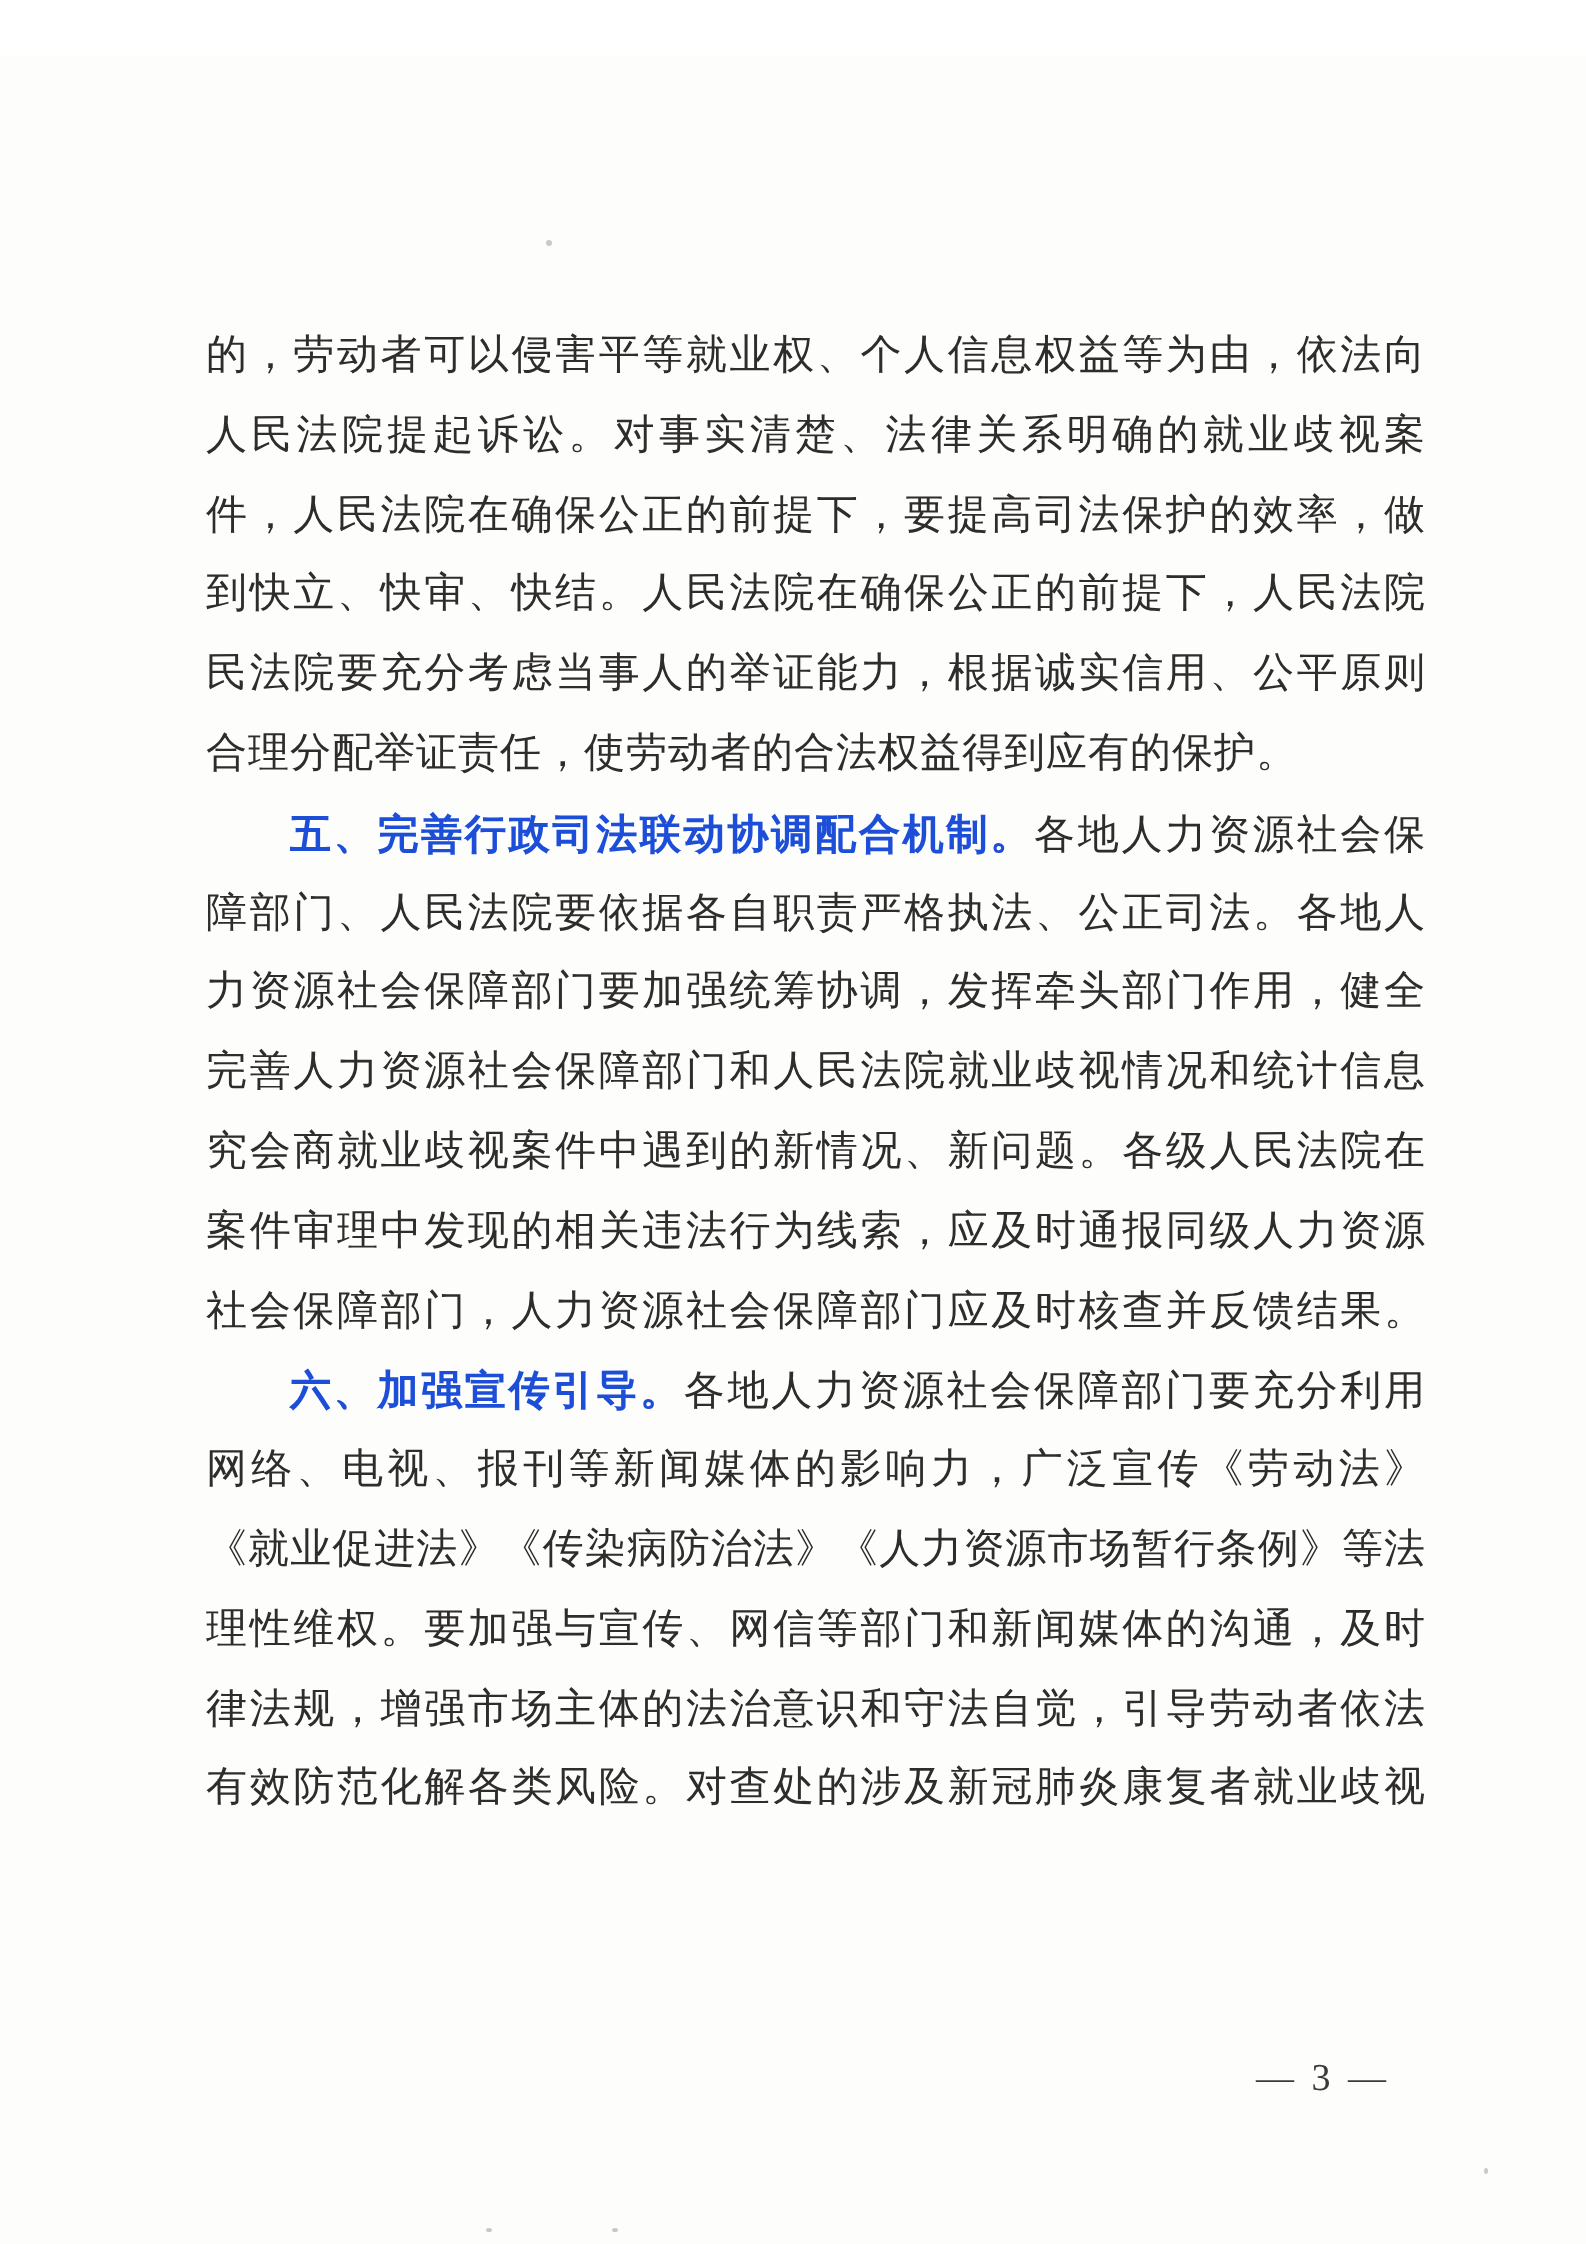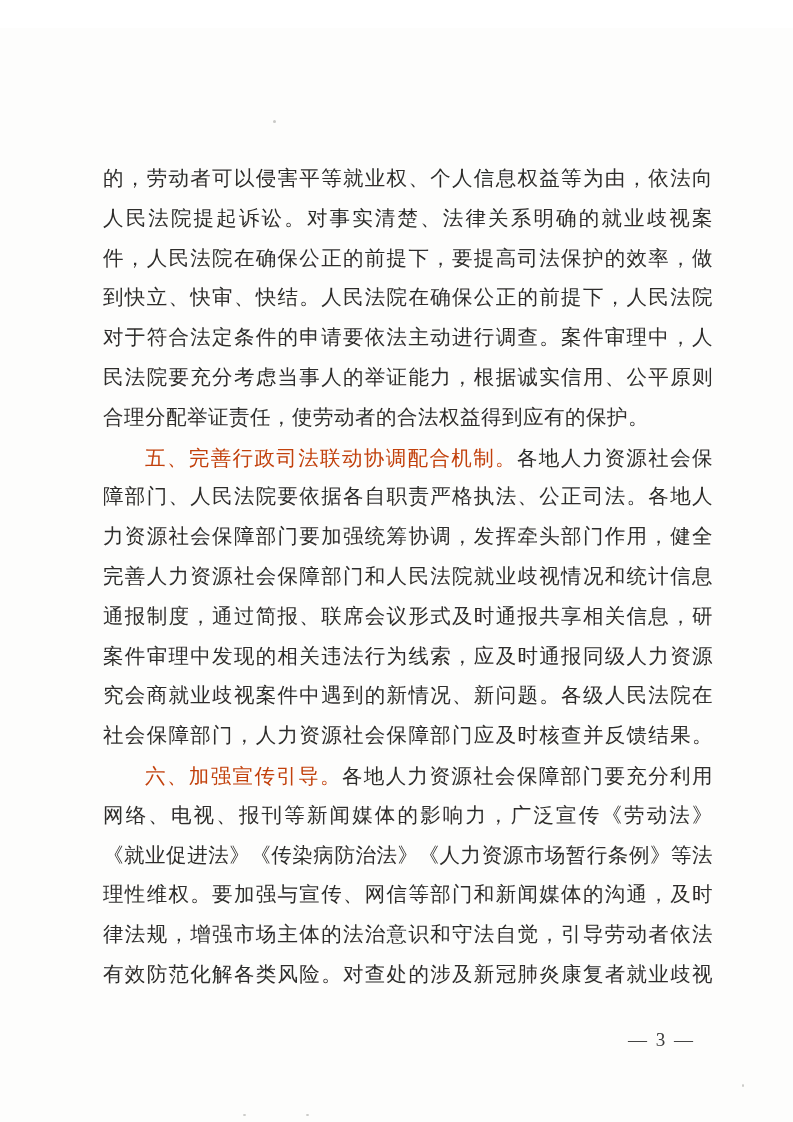--- a/index.html
+++ b/index.html
@@ -37,22 +37,22 @@
     letter-spacing: 0.5px;
   }
   .doc-line.fill {
     text-align-last: justify;
   }
   .doc-line.indent {
     text-indent: 42px;
   }
   .lead {
     font-family: "Liberation Sans", "DejaVu Sans", sans-serif;
-    font-weight: 400;
-    color: #c2410c;
+    font-weight: 700;
+    color: #1d4ed8;
   }
   .page-number {
     position: absolute;
     top: 998px;
     right: 98px;
     font-size: 19px;
     line-height: 28px;
     color: #3a3a3a;
     letter-spacing: 2px;
     font-family: "Liberation Serif", "DejaVu Serif", serif;
@@ -69,30 +69,28 @@
 </style>
 </head>
 <body>
 
 <div class="page">
   <div class="doc-body">
       <div class="doc-line fill"><span>的，劳动者可以侵害平等就业权、个人信息权益等为由，依法向</span></div>
       <div class="doc-line fill"><span>人民法院提起诉讼。对事实清楚、法律关系明确的就业歧视案</span></div>
       <div class="doc-line fill"><span>件，人民法院在确保公正的前提下，要提高司法保护的效率，做</span></div>
       <div class="doc-line fill"><span>到快立、快审、快结。人民法院在确保公正的前提下，人民法院</span></div>
-      <div class="doc-line fill"><span>对于符合法定条件的申请要依法主动进行调查。案件审理中，人</span></div>
       <div class="doc-line fill"><span>民法院要充分考虑当事人的举证能力，根据诚实信用、公平原则</span></div>
       <div class="doc-line"><span>合理分配举证责任，使劳动者的合法权益得到应有的保护。</span></div>
       <div class="doc-line indent fill"><span class="lead">五、完善行政司法联动协调配合机制。</span><span>各地人力资源社会保</span></div>
       <div class="doc-line fill"><span>障部门、人民法院要依据各自职责严格执法、公正司法。各地人</span></div>
       <div class="doc-line fill"><span>力资源社会保障部门要加强统筹协调，发挥牵头部门作用，健全</span></div>
       <div class="doc-line fill"><span>完善人力资源社会保障部门和人民法院就业歧视情况和统计信息</span></div>
-      <div class="doc-line fill"><span>通报制度，通过简报、联席会议形式及时通报共享相关信息，研</span></div>
+      <div class="doc-line fill"><span>究会商就业歧视案件中遇到的新情况、新问题。各级人民法院在</span></div>
       <div class="doc-line fill"><span>案件审理中发现的相关违法行为线索，应及时通报同级人力资源</span></div>
-      <div class="doc-line fill"><span>究会商就业歧视案件中遇到的新情况、新问题。各级人民法院在</span></div>
       <div class="doc-line fill"><span>社会保障部门，人力资源社会保障部门应及时核查并反馈结果。</span></div>
       <div class="doc-line indent fill"><span class="lead">六、加强宣传引导。</span><span>各地人力资源社会保障部门要充分利用</span></div>
       <div class="doc-line fill"><span>网络、电视、报刊等新闻媒体的影响力，广泛宣传《劳动法》</span></div>
       <div class="doc-line fill"><span>《就业促进法》《传染病防治法》《人力资源市场暂行条例》等法</span></div>
       <div class="doc-line fill"><span>理性维权。要加强与宣传、网信等部门和新闻媒体的沟通，及时</span></div>
       <div class="doc-line fill"><span>律法规，增强市场主体的法治意识和守法自觉，引导劳动者依法</span></div>
       <div class="doc-line fill"><span>有效防范化解各类风险。对查处的涉及新冠肺炎康复者就业歧视</span></div>
     </div>
   <div class="page-number">— 3 —</div>
   <div class="speck s1"></div>

